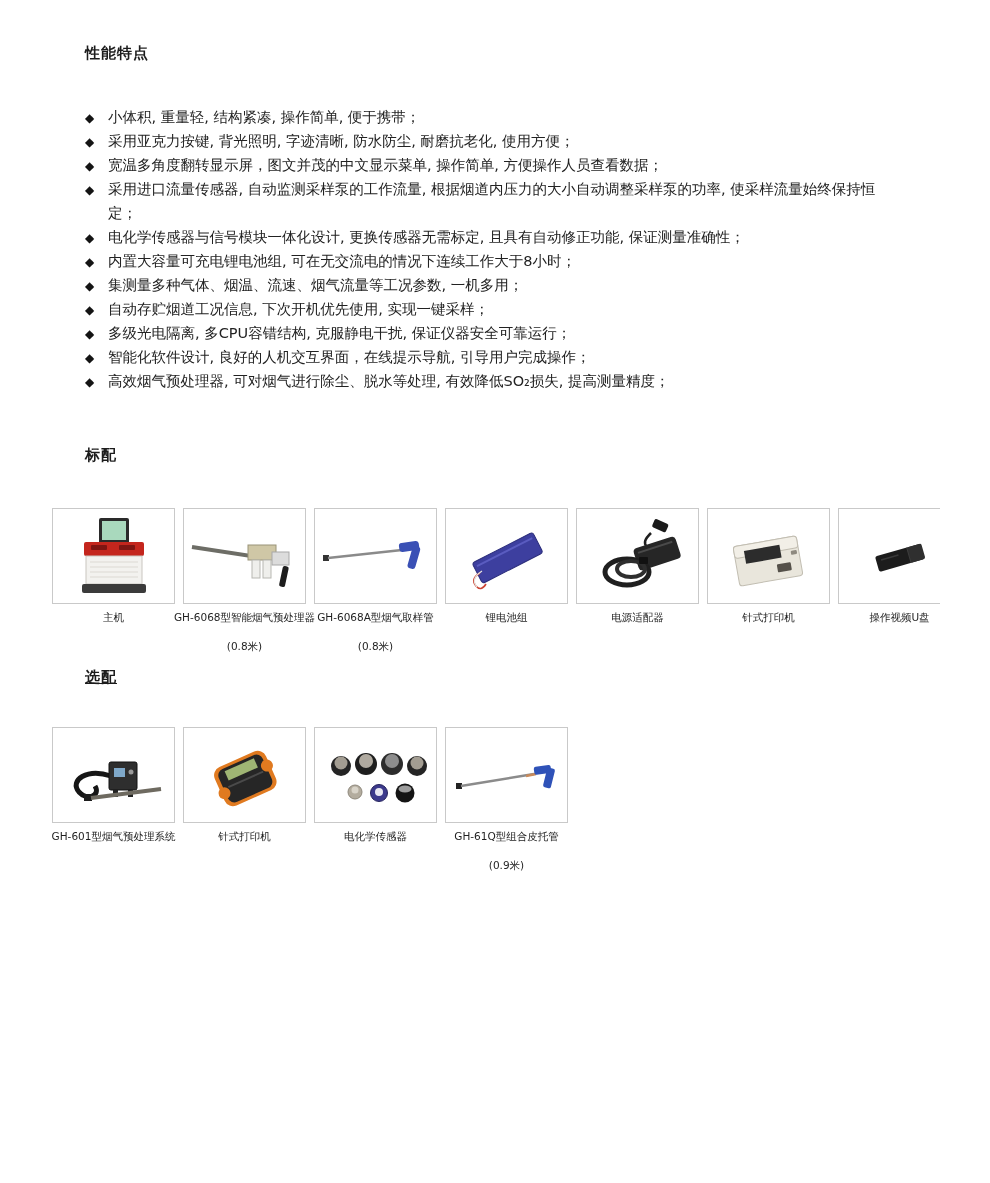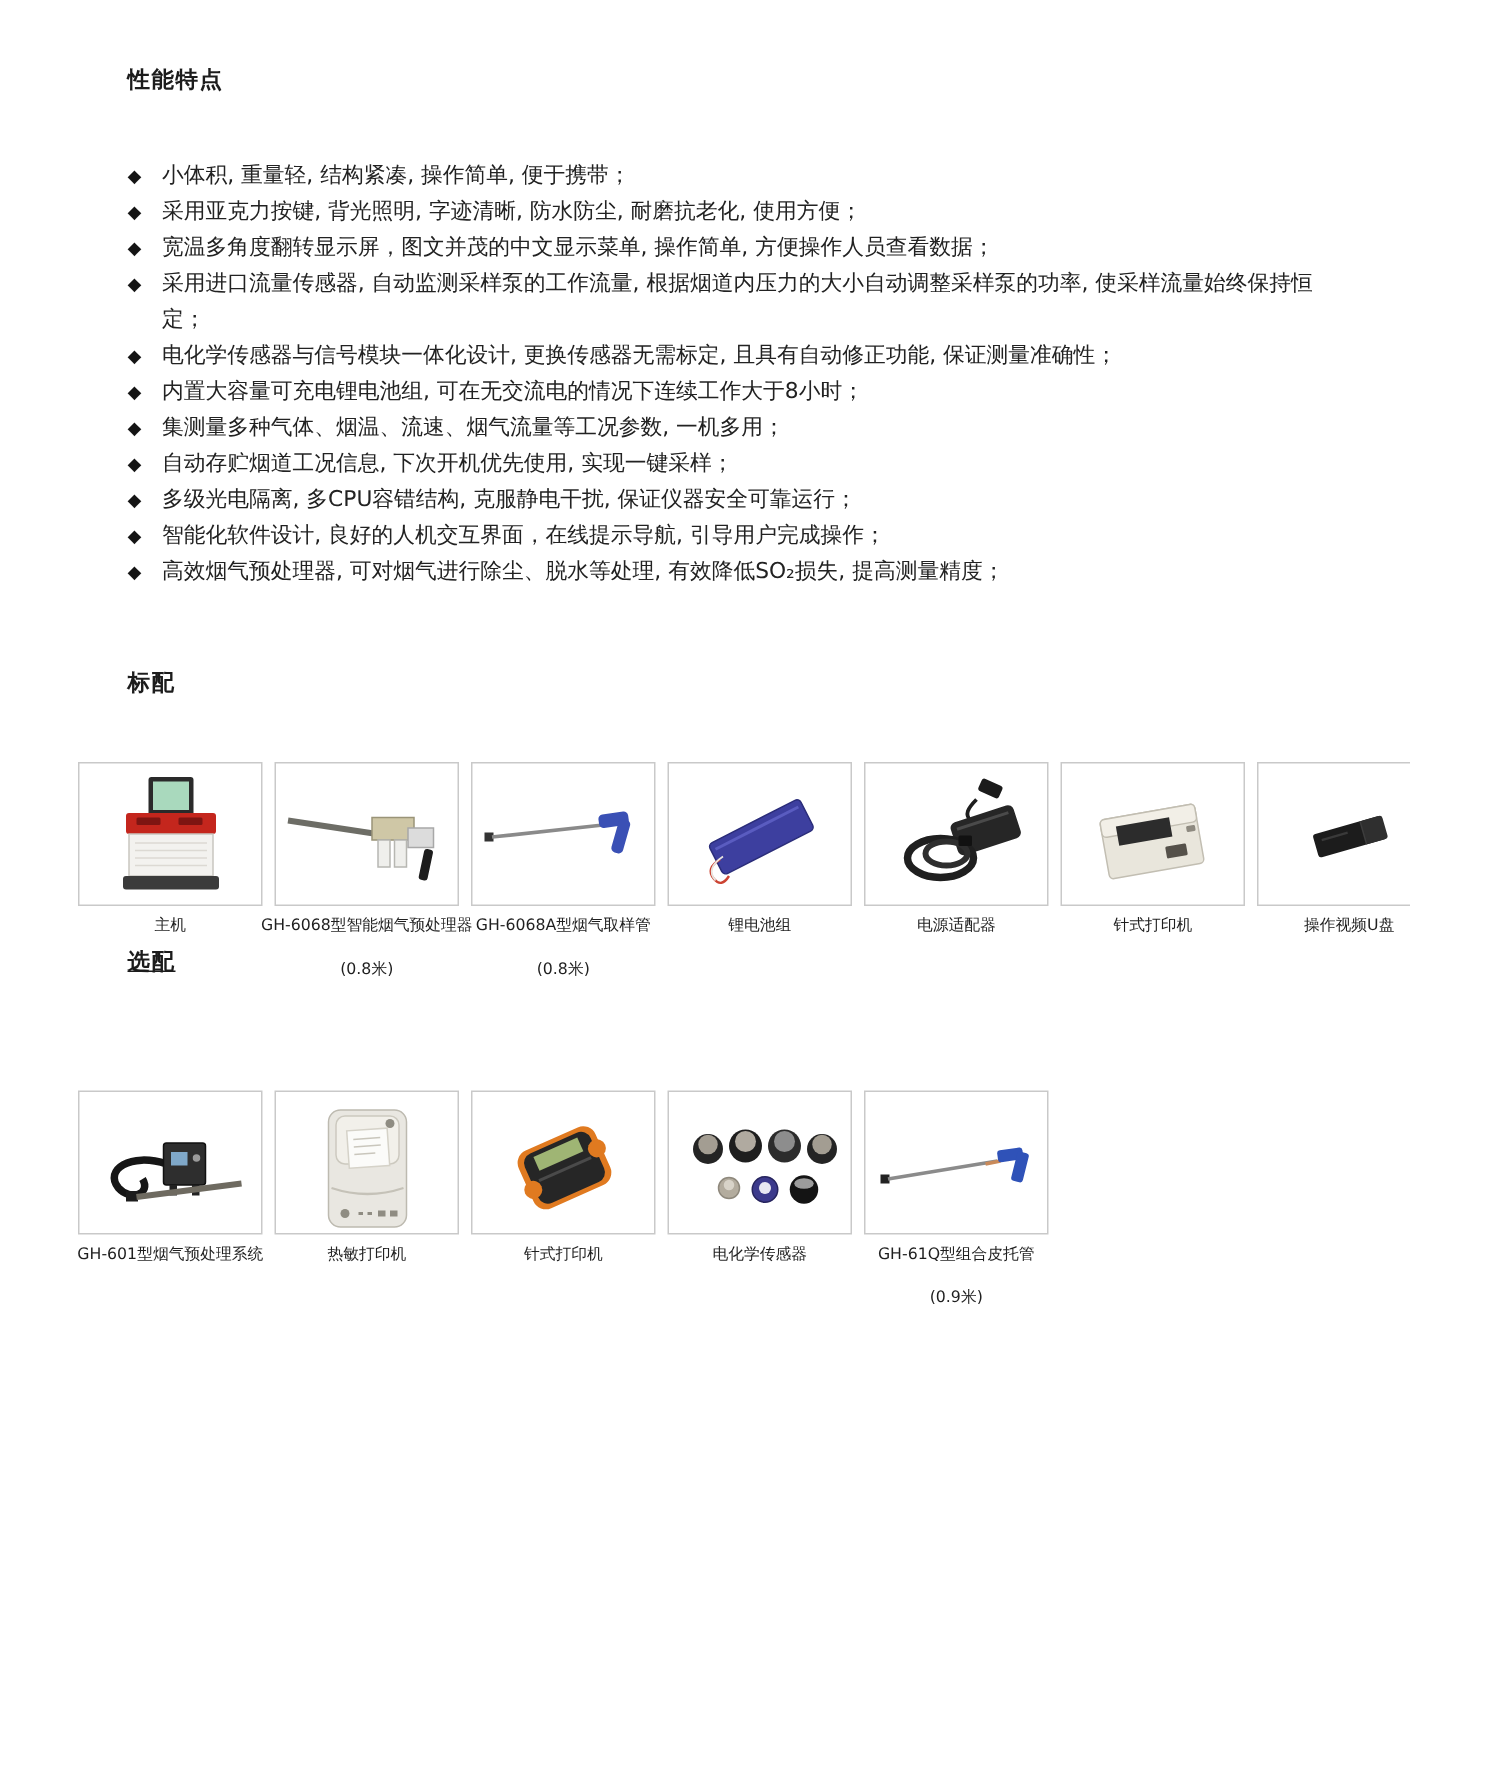--- a/index.html
+++ b/index.html
@@ -13,21 +13,21 @@
   }
   
   .features{position:absolute;left:85px;top:44px;}
   .section-title{font-size:15px;font-weight:600;letter-spacing:1px;margin:0;color:#1c1c1c;}
   .feature-list{list-style:none;margin:42px 0 0 0;padding:0;width:812px;}
   .feature-list li{display:flex;align-items:flex-start;font-size:14.5px;line-height:24px;color:#222;}
   .bullet{flex:0 0 15px;font-size:12px;line-height:24px;margin-right:8px;color:#141414;transform:translateY(0.5px);}
   .li-text{flex:1;}
   
   .config-title-standard{position:absolute;left:85px;top:446px;font-family:Liberation Mono, monospace;}
-  .config-title-optional{position:absolute;left:85px;top:632px;text-decoration:underline;}
+  .config-title-optional{position:absolute;left:85px;top:668px;text-decoration:underline;}
   .cards{position:absolute;left:52px;display:flex;gap:8px;}
   .cards.standard-row{top:508px;}
   .cards.optional-row{top:727px;}
   .card{width:123px;display:flex;flex-direction:column;align-items:center;}
   .card-box{
     width:121px;height:94px;
     border:1px solid #c9c9c9;
     background:#ffffff;
     box-sizing:content-box;
     display:flex;align-items:center;justify-content:center;
@@ -217,42 +217,20 @@
           <circle cx="78" cy="44" r="2.5" fill="#9a9a9a"></circle>
           <rect x="60" y="62" width="5" height="7" fill="#222222"></rect>
           <rect x="75" y="62" width="5" height="7" fill="#222222"></rect>
           <rect x="31" y="66" width="8" height="7" fill="#1d1d1d"></rect>
           <line x1="38" y1="70" x2="108" y2="61" stroke="#6e6a60" stroke-width="4"></line>
         </svg>
       </div>
       <div class="caption">GH-601型烟气预处理系统</div>
     </div>
 
-    <div class="card">
-      <div class="card-box">
-        <svg width="121" height="94" viewBox="0 0 121 94">
-          <rect x="35" y="12" width="52" height="78" rx="8" fill="#e9e7e1" stroke="#bdbab0"></rect>
-          <rect x="40" y="16" width="42" height="32" rx="6" fill="#f2f0ea" stroke="#ccc9bf"></rect>
-          <g transform="rotate(-4 61 38)">
-            <rect x="48" y="25" width="27" height="25" fill="#fbfbf9" stroke="#d5d2c8"></rect>
-            <line x1="52" y1="31" x2="70" y2="31" stroke="#c9c6bc"></line>
-            <line x1="52" y1="36" x2="70" y2="36" stroke="#c9c6bc"></line>
-            <line x1="52" y1="41" x2="66" y2="41" stroke="#c9c6bc"></line>
-          </g>
-          <circle cx="76" cy="21" r="3" fill="#8f8c82"></circle>
-          <path d="M37 64 Q61 72 85 64" fill="none" stroke="#c5c2b8" stroke-width="1.5"></path>
-          <circle cx="46" cy="81" r="3" fill="#8f8c82"></circle>
-          <line x1="55" y1="81" x2="58" y2="81" stroke="#8f8c82" stroke-width="2"></line>
-          <line x1="61" y1="81" x2="64" y2="81" stroke="#8f8c82" stroke-width="2"></line>
-          <rect x="68" y="79" width="5" height="4" fill="#8f8c82"></rect>
-          <rect x="76" y="79" width="5" height="4" fill="#8f8c82"></rect>
-        </svg>
-      </div>
-      <div class="caption">热敏打印机</div>
-    </div>
 
     <div class="card">
       <div class="card-box">
         <svg width="121" height="94" viewBox="0 0 121 94">
           <g transform="rotate(-24 60 50)">
             <rect x="33" y="30" width="56" height="42" rx="9" fill="#e07a20"></rect>
             <rect x="37" y="33" width="48" height="36" rx="7" fill="#262626"></rect>
             <rect x="45" y="36" width="32" height="10" fill="#9fb574"></rect>
             <line x1="42" y1="52" x2="80" y2="52" stroke="#4a4a4a" stroke-width="2"></line>
             <circle cx="36" cy="56" r="6" fill="#e07a20"></circle>

